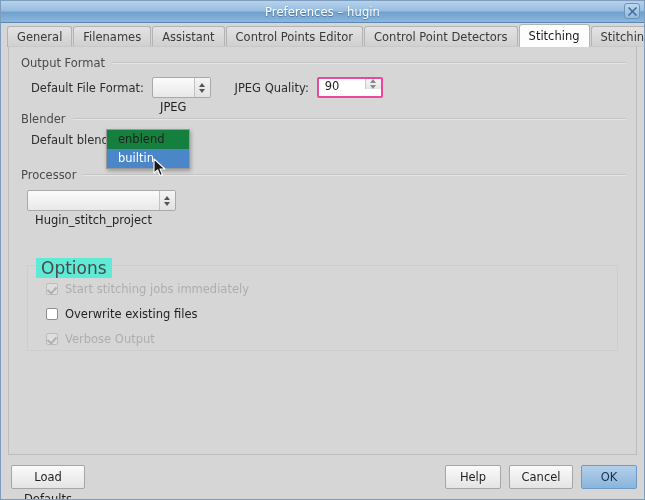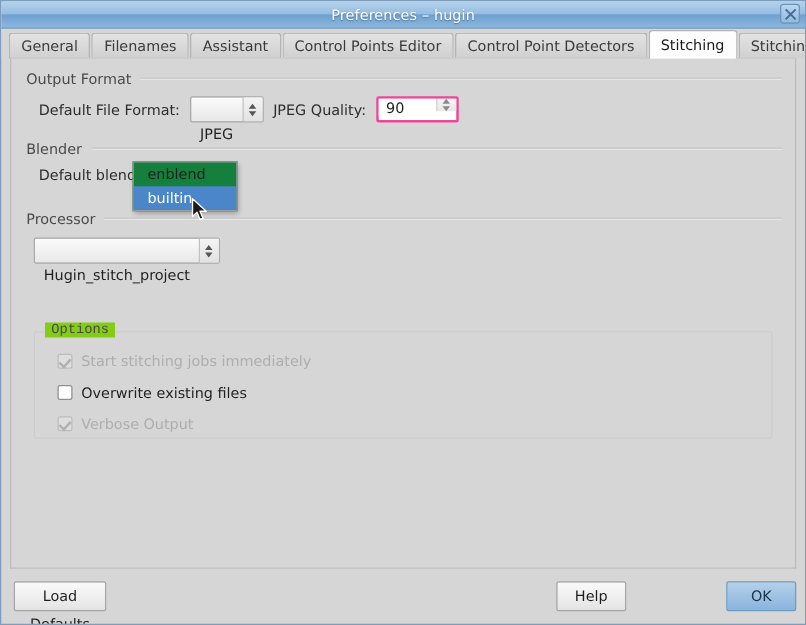--- a/index.html
+++ b/index.html
@@ -213,26 +213,25 @@
     top: 218px;
     height: 86px;
     border: 1px solid #cdcdcd;
     border-radius: 2px;
     box-sizing: border-box;
   }
   .group-title {
     position: absolute;
     left: 8px;
     top: -8px;
-    background: #84cc16;
+    background: #5eead4;
     padding: 0 5px;
-    font-size: 11px;
+    font-size: 17px;
     color: #4a4a4a;
     user-select: none;
-    font-family: Liberation Mono, monospace;
   }
   .check-row {
     position: absolute;
     left: 18px;
     display: flex;
     align-items: center;
     gap: 7px;
   }
   .checkbox {
     width: 12px;
@@ -357,21 +356,21 @@
 
     <div class="row" style="left:22px; top:30px;">
       <span class="field-label" style="margin-right:8px;">Default File Format:</span>
       <div class="combo">
         <span class="value">JPEG</span>
         <span class="spin">
           <span class="arrow-up"></span>
           <span class="arrow-down"></span>
         </span>
       </div>
-      <span class="field-label" style="margin-left:8px; margin-right:8px;">JPEG Quality:</span>
+      <span class="field-label" style="margin-left:24px; margin-right:8px;">JPEG Quality:</span>
       <div class="spinbox">
         <span class="val">90</span>
         <span class="spin">
           <span class="arrow-up"></span>
           <span class="arrow-down"></span>
         </span>
       </div>
     </div>
 
     <div class="section-head" style="top:65px;">
@@ -414,20 +413,21 @@
       <div class="check-row" style="top:66px;">
         <span class="checkbox checked disabled"></span>
         <span class="check-label dim">Verbose Output</span>
       </div>
     </div>
   </div>
 
   <div class="btnbar">
     <div class="btn" style="left:10px; top:10px; width:74px;">Load Defaults</div>
     <div class="btn" style="left:444px; top:10px; width:56px;">Help</div>
+    <div class="btn" style="left:508px; top:10px; width:64px;">Cancel</div>
     <div class="btn primary" style="left:580px; top:10px; width:56px;">OK</div>
   </div>
 
   <div class="popup">
     <div class="popup-item">enblend</div>
     <div class="popup-item selected">builtin</div>
   </div>
 
   <div class="cursor">
     <svg width="14" height="20" viewBox="0 0 14 20" aria-hidden="true">

